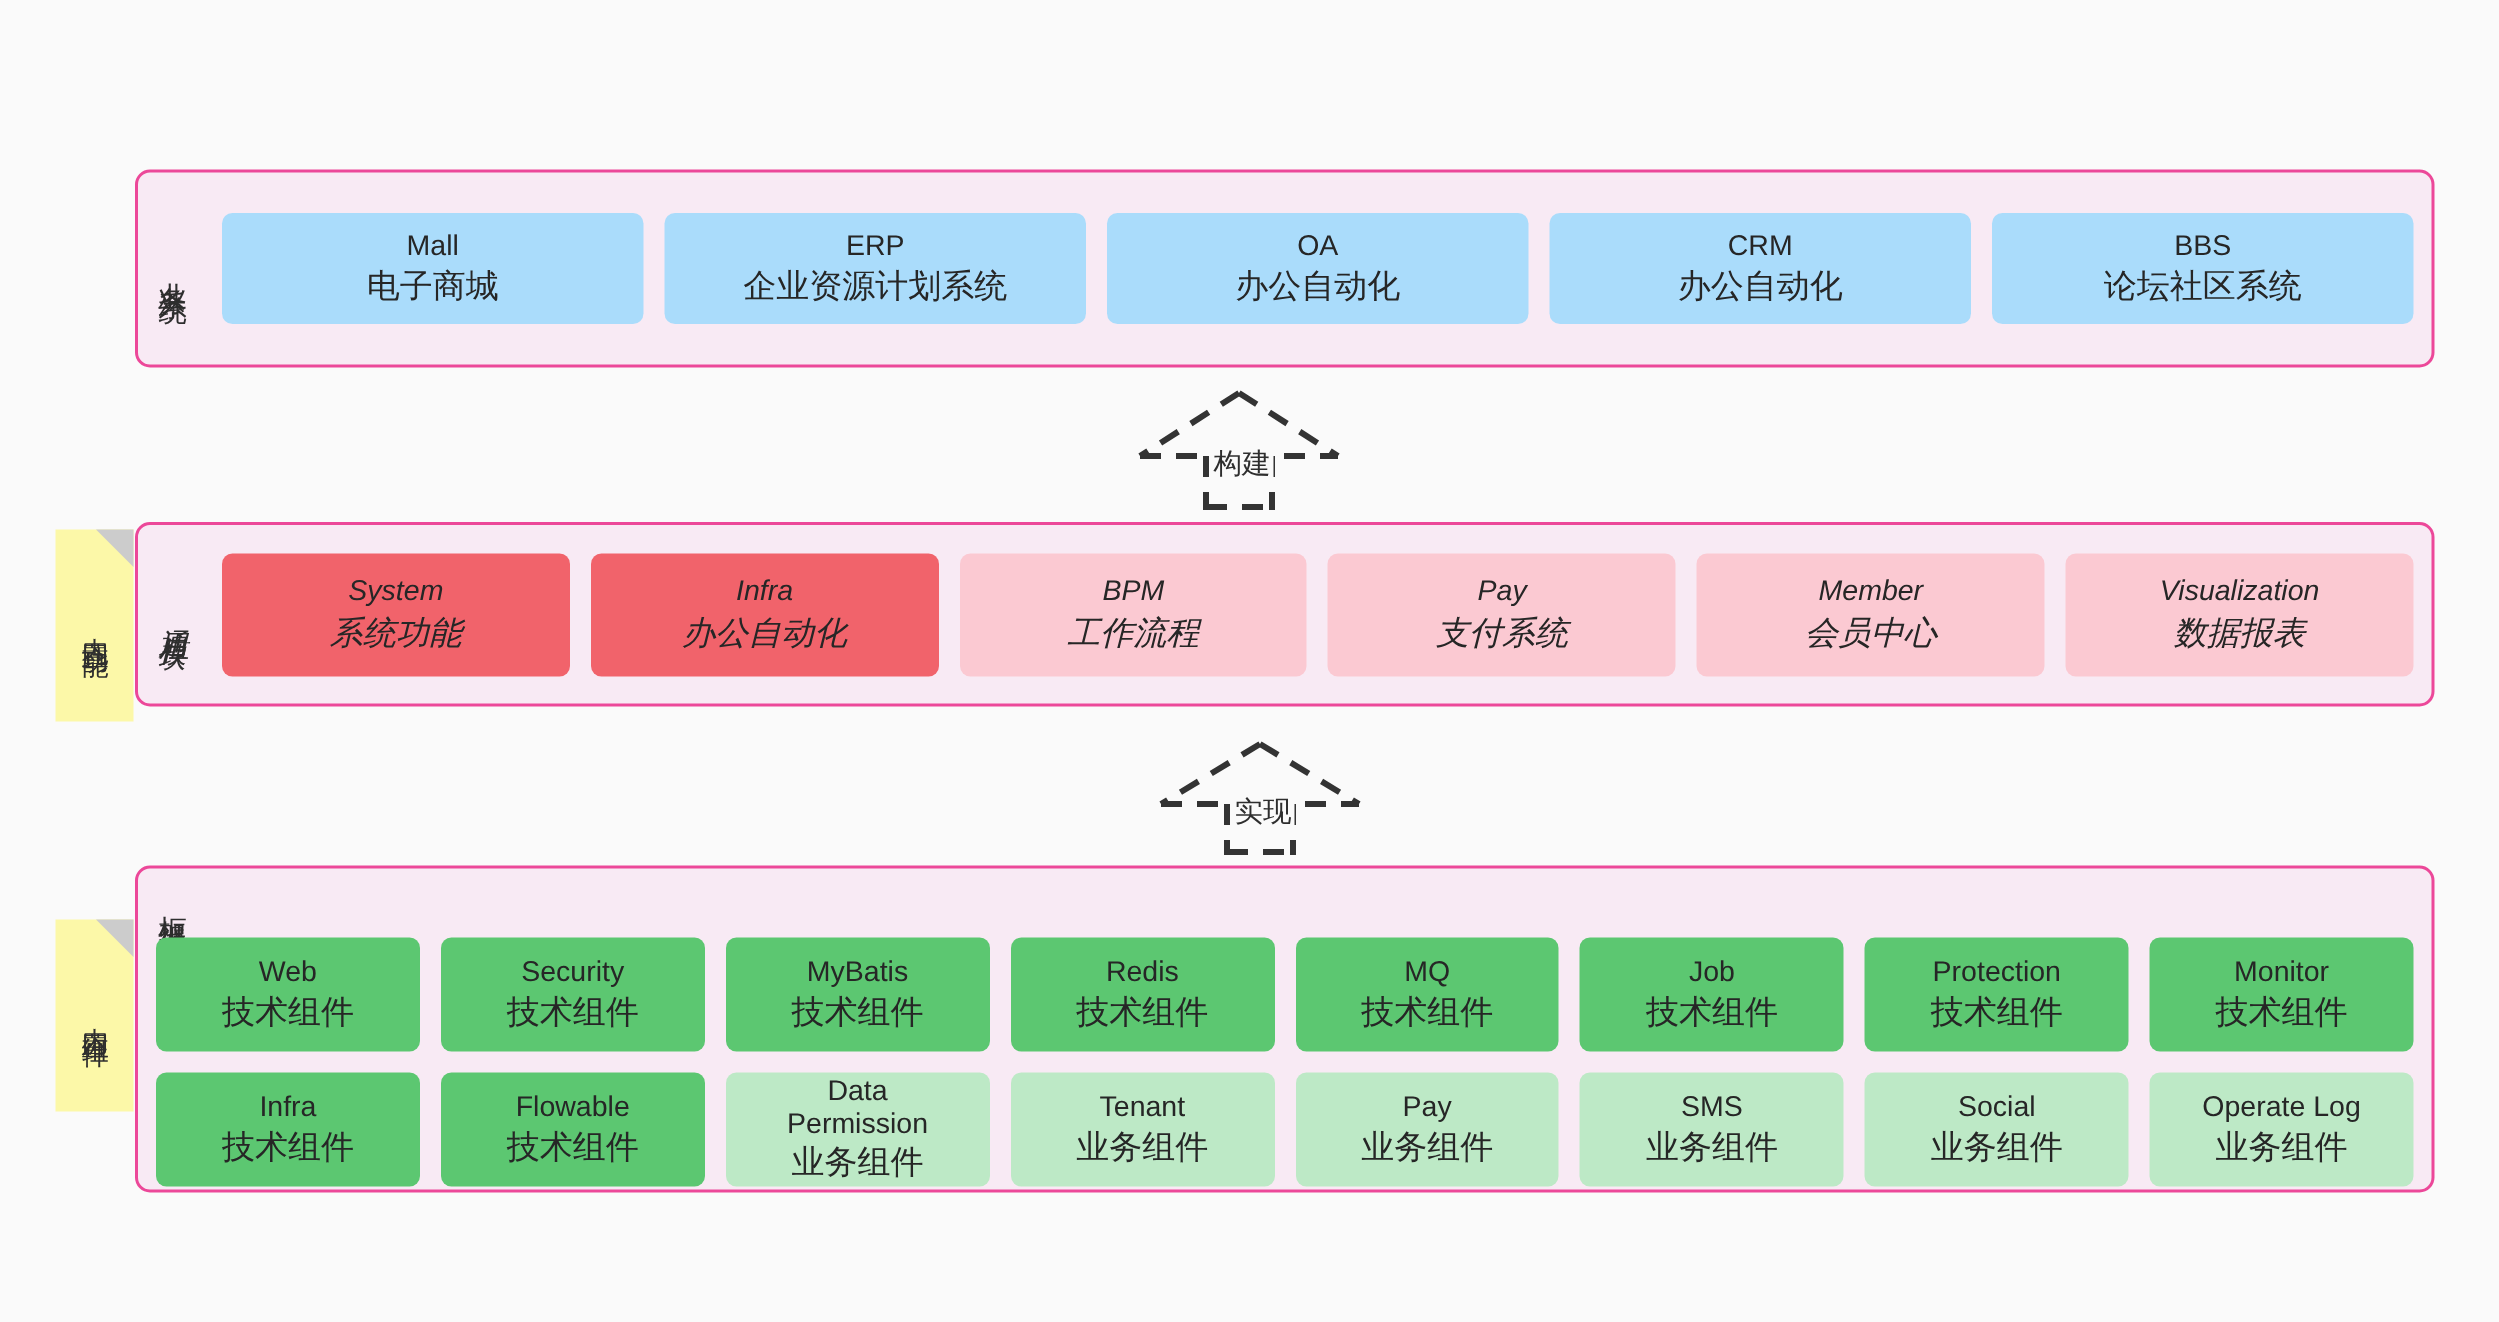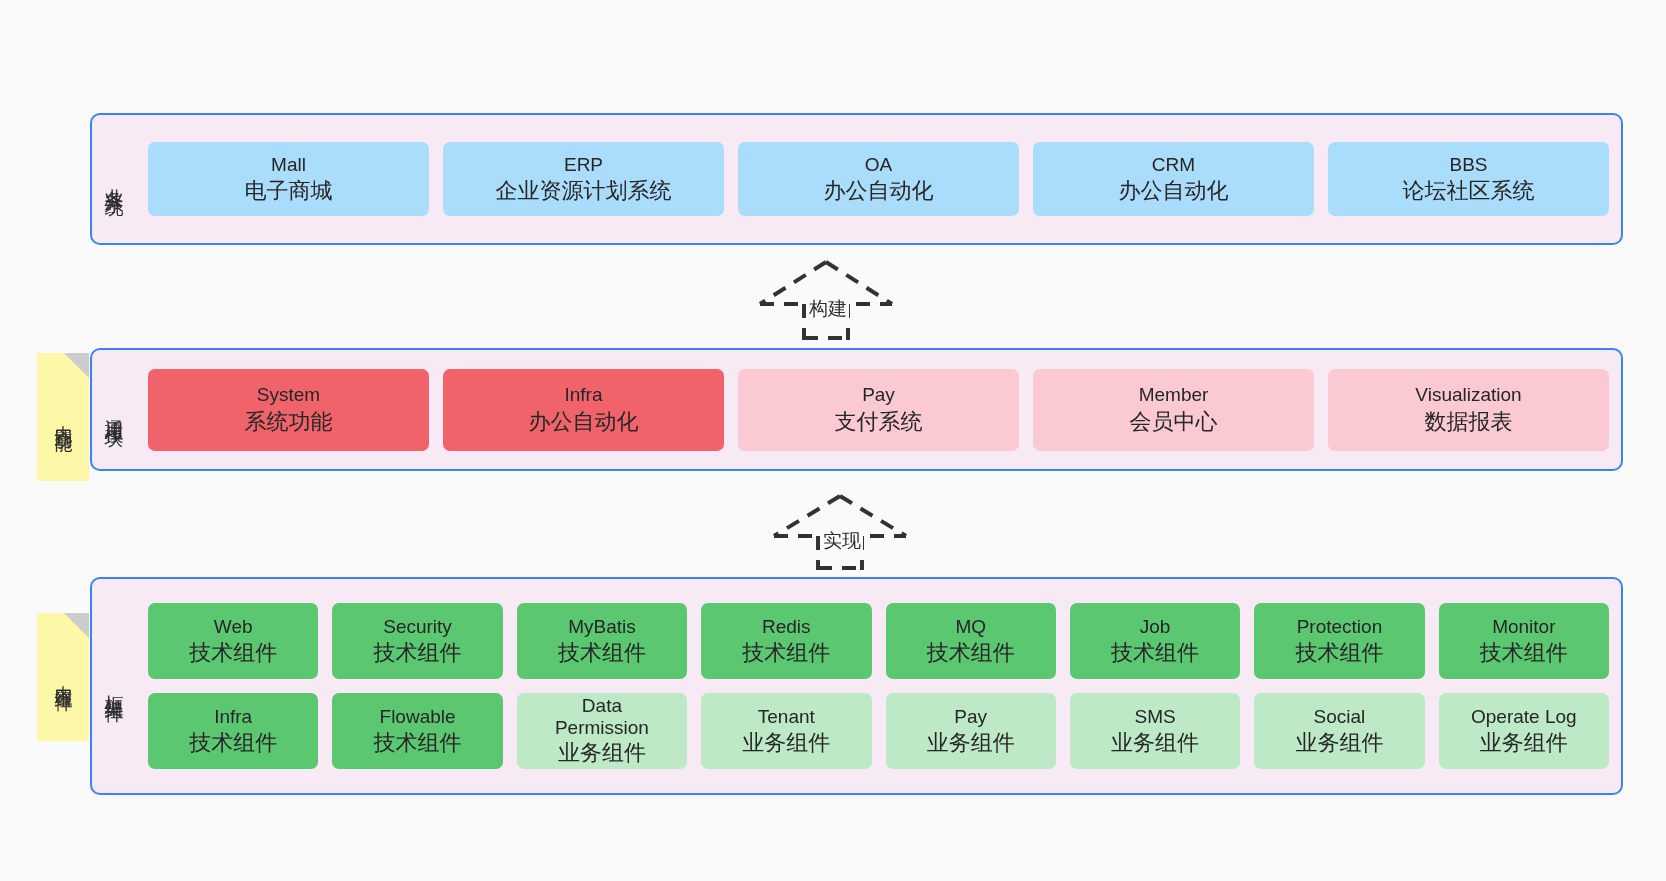--- a/index.html
+++ b/index.html
@@ -14,21 +14,21 @@
     position: relative;
     width: 1666px;
     height: 881px;
     background: #fafafa;
   }
 
   
   .layer {
     position: absolute;
     background: #f8eaf4;
-    border: 2px solid #3b82f6;
+    border: 2px solid #ec4899;
     border-radius: 10px;
     display: flex;
     align-items: stretch;
   }
   .layer-title {
     width: 44px;
     flex: 0 0 44px;
     display: flex;
     align-items: center;
     justify-content: center;
@@ -160,31 +160,35 @@
       <path d="M48 80 L92 80" stroke="#333333" stroke-width="4" fill="none" stroke-dasharray="14,10" stroke-linecap="butt"></path>
     </svg>
     <span class="arrow-label" style="left:51px; top:38px;">构建</span>
   </div>
 
   <div class="note" style="left:37px; top:353px; width:52px; height:128px;">
     <span class="fold"></span>
     <span>内置功能</span>
   </div>
 
-  <div class="layer" id="layer-common" style="left:90px; top:348px; width:1533px; height:123px;">
+  <div class="layer" id="layer-common" style="left:90px; top:348px; width:1533px; height:123px;font-style:italic;">
     <div class="layer-title">通用模块</div>
     <div class="layer-body">
       <div class="row">
         <div class="card c-red h-mod">
           <span class="en">System</span>
           <span class="cn">系统功能</span>
         </div>
         <div class="card c-red h-mod">
           <span class="en">Infra</span>
           <span class="cn">办公自动化</span>
+        </div>
+        <div class="card c-pink h-mod">
+          <span class="en">BPM</span>
+          <span class="cn">工作流程</span>
         </div>
         <div class="card c-pink h-mod">
           <span class="en">Pay</span>
           <span class="cn">支付系统</span>
         </div>
         <div class="card c-pink h-mod">
           <span class="en">Member</span>
           <span class="cn">会员中心</span>
         </div>
         <div class="card c-pink h-mod">
@@ -205,21 +209,21 @@
       <path d="M48 76 L92 76" stroke="#333333" stroke-width="4" fill="none" stroke-dasharray="14,10" stroke-linecap="butt"></path>
     </svg>
     <span class="arrow-label" style="left:51px; top:36px;">实现</span>
   </div>
 
   <div class="note" style="left:37px; top:613px; width:52px; height:128px;">
     <span class="fold"></span>
     <span>内置组件</span>
   </div>
 
-  <div class="layer" id="layer-framework" style="left:90px; top:577px; width:1533px; height:218px;">
+  <div class="layer" id="layer-framework" style="left:90px; top:577px; width:1533px; height:218px;flex-direction:column;">
     <div class="layer-title">框架组件</div>
     <div class="layer-body">
 
       <div class="row">
         <div class="card c-green h-comp">
           <span class="en">Web</span>
           <span class="cn">技术组件</span>
         </div>
         <div class="card c-green h-comp">
           <span class="en">Security</span>

